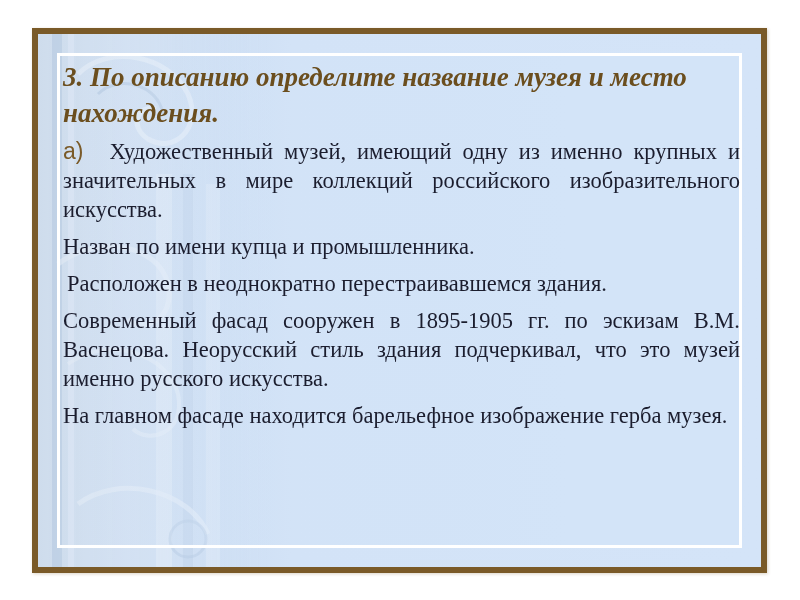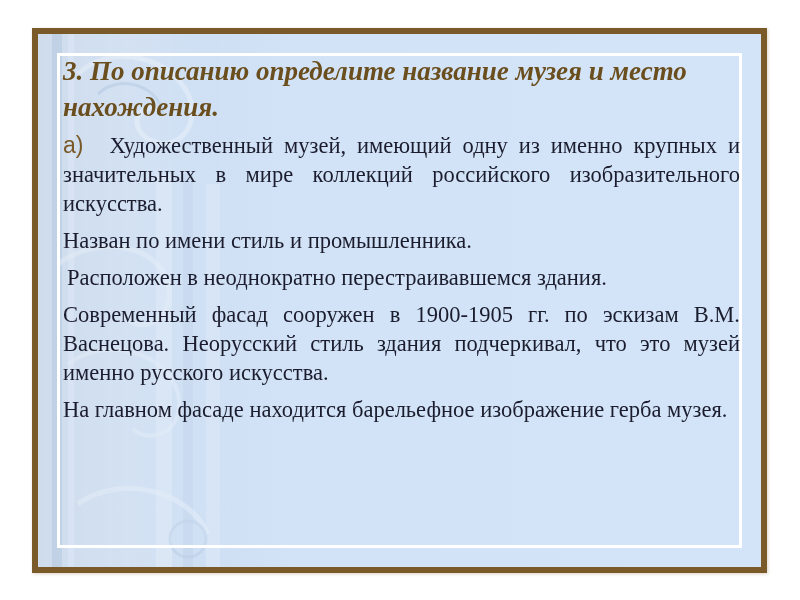--- a/index.html
+++ b/index.html
@@ -42,21 +42,21 @@
       top: 19px;
       width: 679px;
       height: 489px;
       border: 3px solid #ffffff;
       box-sizing: content-box;
       background: linear-gradient(90deg, rgba(210,227,247,0.0) 0%, rgba(210,227,247,0.35) 30%, rgba(210,227,247,0.85) 55%, #d3e4f8 75%);
     }
     .content {
       position: absolute;
       left: 63px;
-      top: 49px;
+      top: 55px;
       width: 677px;
     }
     .title {
       font-family: "Liberation Serif", "DejaVu Serif", serif;
       font-weight: bold;
       font-style: italic;
       color: #6b4e1e;
       font-size: 27px;
       line-height: 36px;
       margin: 4px 0 6px 0;
@@ -111,20 +111,20 @@
   </div>
 
   <div class="content">
     <div class="title">3. По описанию определите название музея и место нахождения.</div>
 
     <p class="para">
       <span class="marker">а)</span>
       <span class="indent-space"></span>
       <span>Художественный  музей, имеющий одну из именно крупных и значительных в мире коллекций российского изобразительного искусства.</span>
     </p>
-    <p class="para">Назван по имени стиль и промышленника.</p>
+    <p class="para">Назван по имени купца и промышленника.</p>
     <p class="para">
       <span class="indent-space"></span><span>Расположен в неоднократно перестраивавшемся здания.</span>
     </p>
-    <p class="para">Современный фасад сооружен в 1900-1905 гг. по эскизам В.М. Васнецова. Неорусский стиль здания подчеркивал, что это музей именно русского искусства.</p>
+    <p class="para">Современный фасад сооружен в 1895-1905 гг. по эскизам В.М. Васнецова. Неорусский стиль здания подчеркивал, что это музей именно русского искусства.</p>
     <p class="para">На главном фасаде находится барельефное изображение герба музея.</p>
   </div>
 </div>
 
 </body></html>

